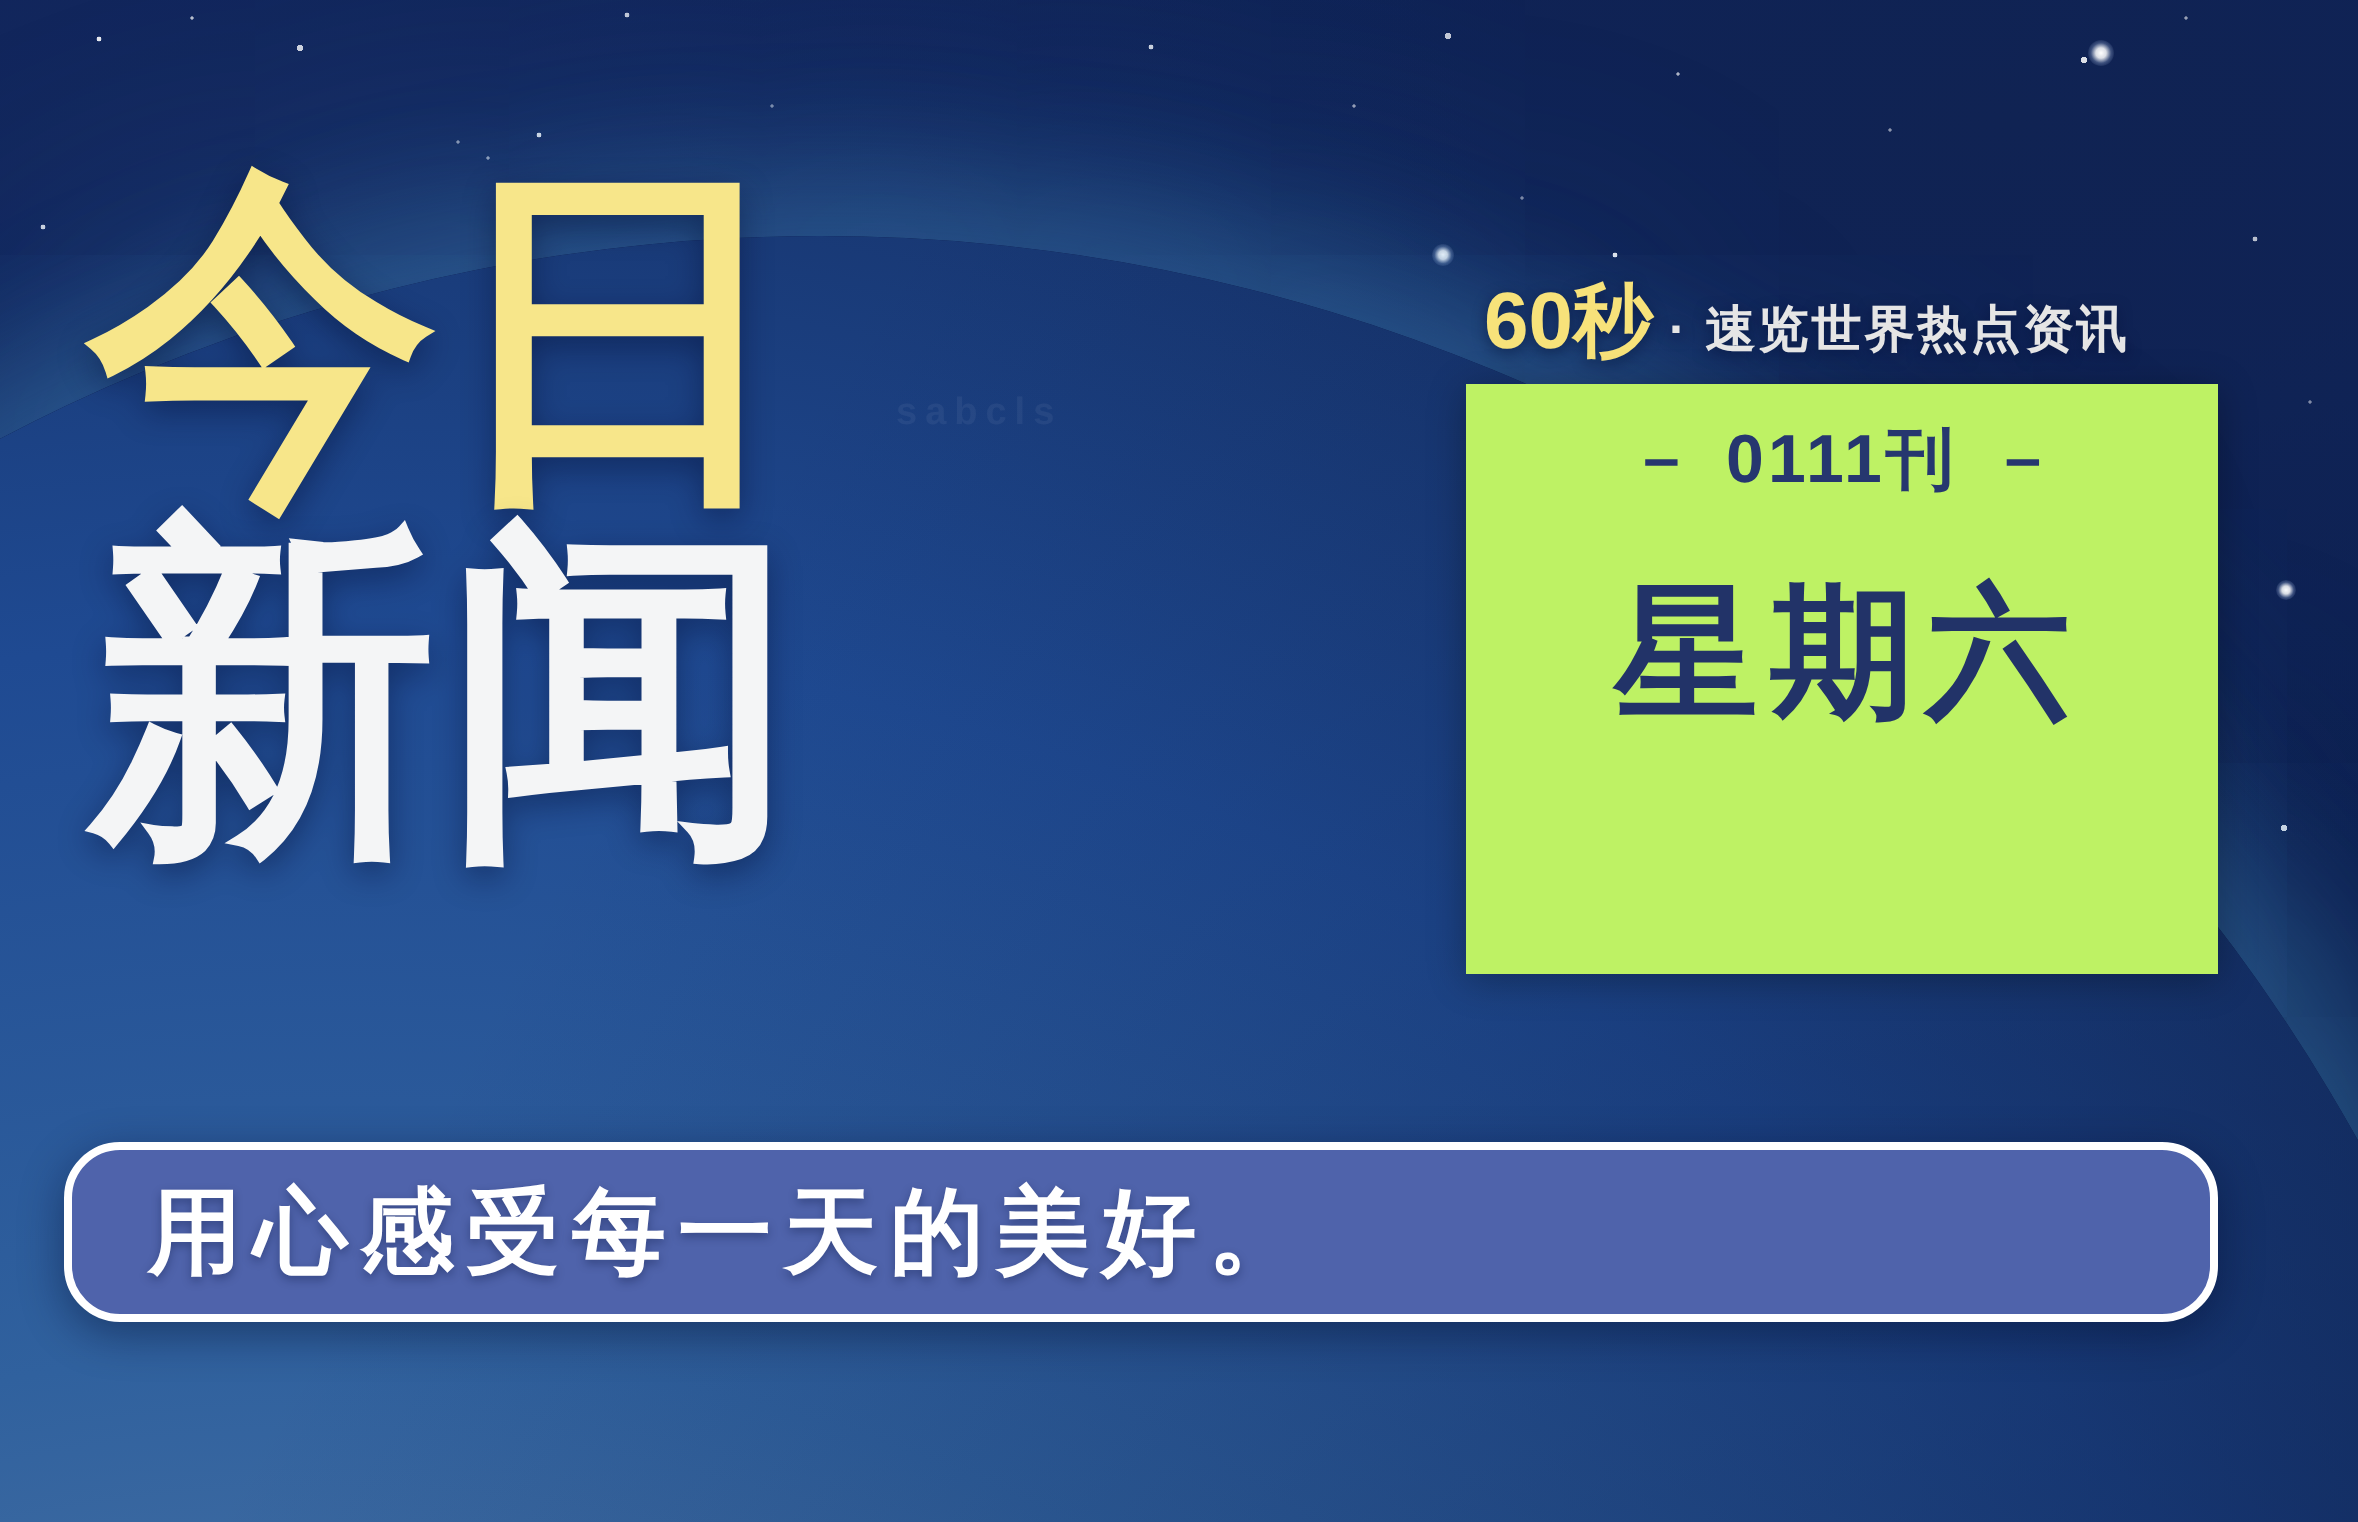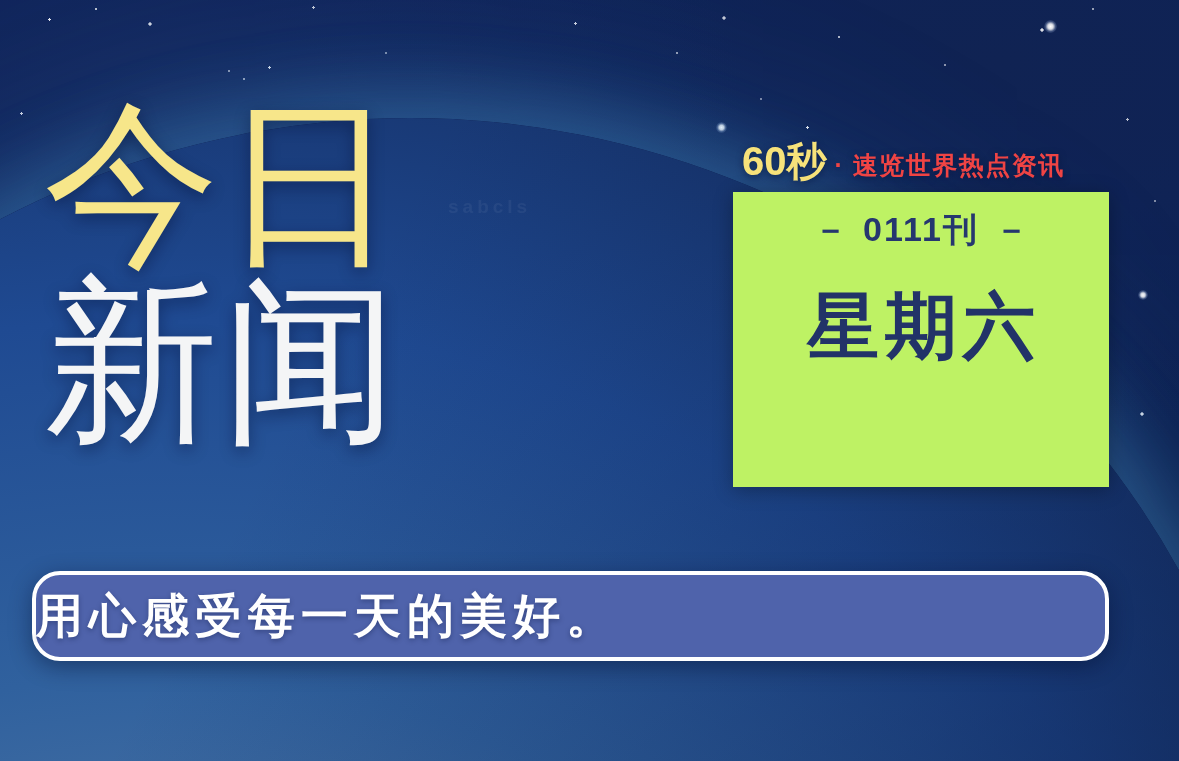--- a/index.html
+++ b/index.html
@@ -179,23 +179,23 @@
   .watermark {
     position:absolute; left:448px; top:196px;
     font-size:19px; font-weight:bold; letter-spacing:4px;
     color:rgba(255,255,255,.055);
     user-select:none; pointer-events:none;
     font-family:"Liberation Sans", sans-serif;
   }
 
   
   .headline {
-    position:absolute; left:44px; top:104px;
+    position:absolute; left:44px; top:89px;
     line-height:.93;
-    font-weight:normal;
+    font-weight:bold;
     letter-spacing:4px;
     font-family:"Liberation Sans", sans-serif;
     white-space:nowrap;
     text-align:right;
   }
   .headline .l1 {
     display:block;
     font-size:175px;
     color:#f7e68a;
     text-shadow:0 5px 16px rgba(0,10,45,.42);
@@ -238,21 +238,21 @@
   }
   .tagline .sec {
     font-size:40px; font-weight:bold;
     color:#f7e27a;
     letter-spacing:0px;
     line-height:1;
     text-shadow:0 2px 7px rgba(0,12,48,.5);
   }
   .tagline .rest {
     font-size:25px; font-weight:bold;
-    color:#ef4444;
+    color:#e5e5e5;
     letter-spacing:1.5px;
     line-height:1;
     padding-bottom:3px;
     margin-left:8px;
     text-shadow:0 2px 7px rgba(0,12,48,.5);
   }
 
   
   .info-card {
     position:absolute;
@@ -299,20 +299,21 @@
     border-radius:28px;
     display:flex; align-items:center;
     box-shadow:0 6px 22px rgba(2,10,40,.42);
     font-family:"Liberation Sans", sans-serif;
   }
   .slogan-text {
     color:#ffffff;
     font-size:47px;
     font-weight:bold;
     letter-spacing:6px;
+    padding-left:38px;
     white-space:nowrap;
     text-shadow:0 2px 5px rgba(8,20,60,.35);
   }
 </style>
 </head>
 <body>
 
 <div id="poster">
 
   <div class="space"></div>

